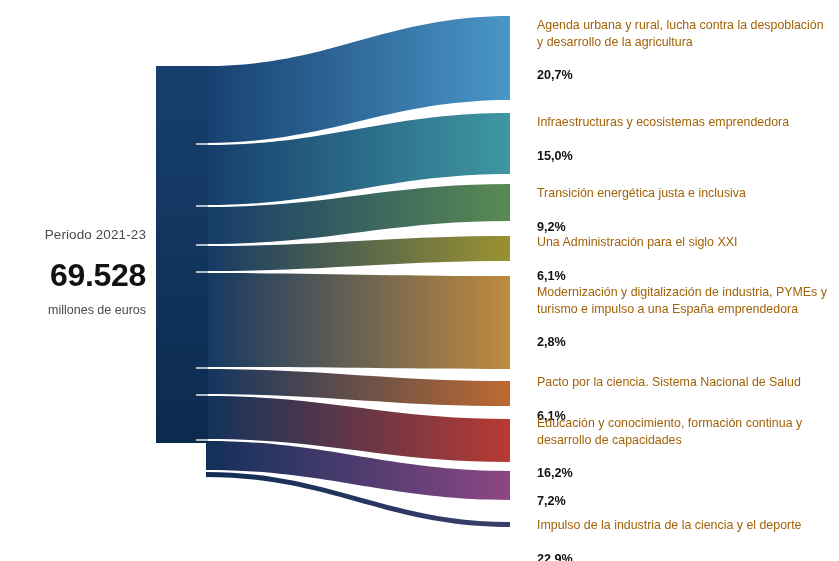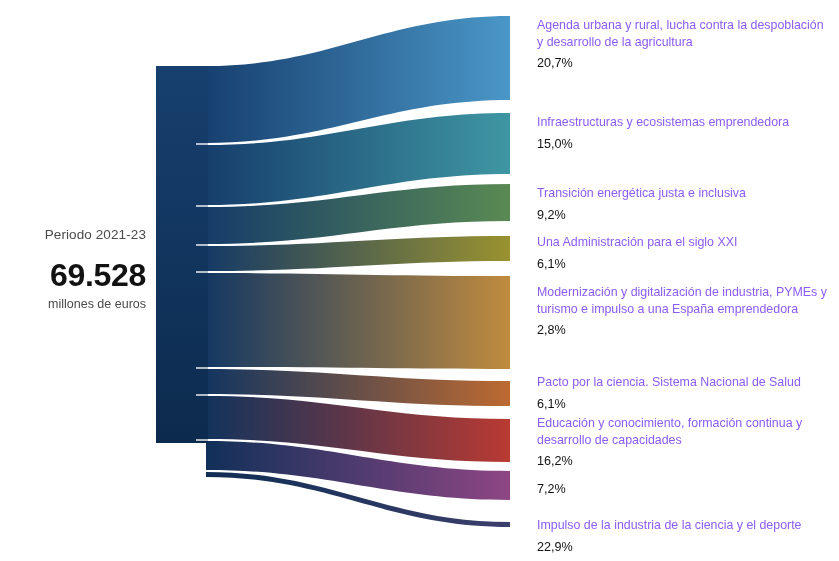--- a/index.html
+++ b/index.html
@@ -46,38 +46,38 @@
     font-weight: bold;
     color: #121212;
     line-height: 38px;
     letter-spacing: -0.3px;
     margin-top: 12px;
   }
   .source-unit {
     font-size: 12.5px;
     color: #4a4a4a;
     line-height: 17px;
-    margin-top: 2px;
+    margin-top: 8px;
   }
   .node-label {
     position: absolute;
     left: 537px;
     width: 296px;
   }
   .node-label .title {
     font-size: 12.4px;
-    color: #8b5cf6;
+    color: #a16207;
     line-height: 16.5px;
   }
   .node-label .pct {
     font-size: 12.6px;
-    font-weight: normal;
+    font-weight: bold;
     color: #121212;
     line-height: 17px;
-    margin-top: 5px;
+    margin-top: 17px;
   }
 </style>
 </head>
 <body>
 
 <div id="stage">
 
   <svg class="sankey" viewBox="0 0 839 561">
     <defs>
       <linearGradient id="g0" x1="0" y1="0" x2="1" y2="0">

